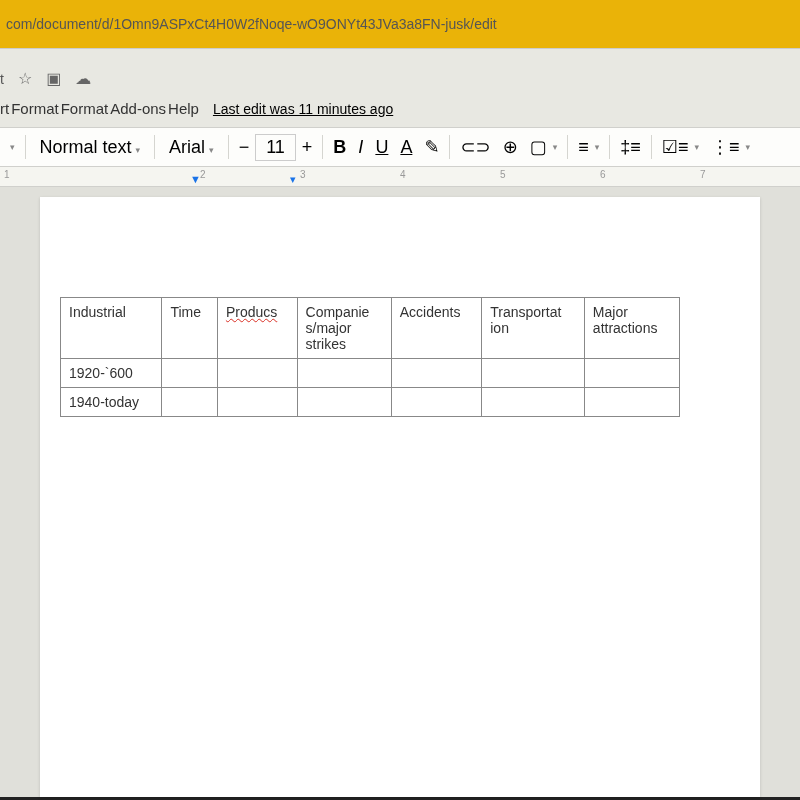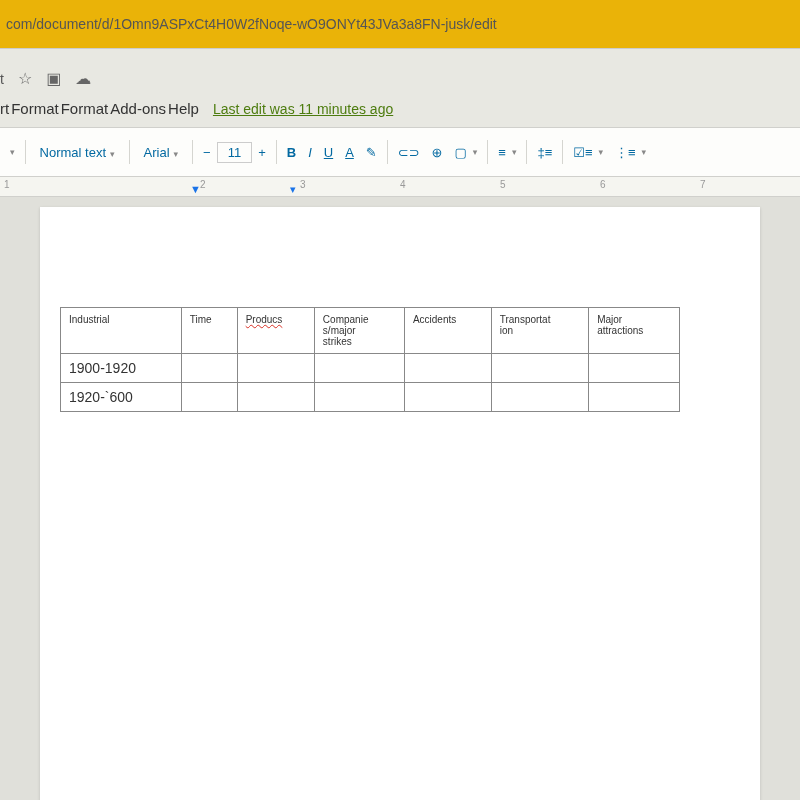--- a/index.html
+++ b/index.html
@@ -36,34 +36,34 @@
 .title-row .ico { font-size: 16px; color: #666; }
 .menubar {
   display: flex;
   align-items: center;
   gap: 2px;
   padding: 4px 0 10px 0;
   font-size: 15px;
   color: #333;
 }
 .menubar .edit-status {
-  color: #4d7c0f;
+  color: #000000;
   text-decoration: underline;
   margin-left: 12px;
   font-size: 14px;
 }
 .toolbar {
   background: #fdfdfb;
   border-top: 1px solid #d0d0cc;
   border-bottom: 1px solid #d0d0cc;
   display: flex;
   align-items: center;
-  padding: 12px 0;
-  font-size: 13px;
-  color: #0369a1;
+  padding: 4px 0;
+  font-size: 18px;
+  color: #000000;
 }
 .tool-sep { width:1px; height: 24px; background:#d5d5d0; margin: 0 4px; }
 .tool-btn { padding: 4px 6px; cursor: pointer; display:flex; align-items:center; gap:2px; }
 .tool-text { padding: 4px 10px; }
 .drop::after { content:"▾"; font-size:9px; color:#888; margin-left:4px; }
 .ruler {
   height: 20px;
   background: #f5f5f0;
   border-bottom: 1px solid #d0d0cc;
   position: relative;
@@ -91,21 +91,21 @@
   width: 620px;
   font-size: 14px;
   color: #333;
 }
 td {
   border: 1px solid #888;
   padding: 6px 8px;
   vertical-align: top;
   height: 28px;
 }
-td.head { font-size: 10px; }
+td.head { font-size: 14px; }
 .spellerr {
   text-decoration: underline wavy #d93025;
   text-decoration-thickness: 1px;
   text-align: center;
 }
 .cursor-cell {
   position: relative;
 }
 .cursor-cell::before {
   content: "|";
@@ -185,30 +185,30 @@
             <tr>
           <td class="head">Industrial</td>
           <td class="head">Time</td>
           <td class="head"><span class="spellerr">Producs</span></td>
           <td class="head"><span>Companie<br>s/major<br>strikes</span></td>
           <td class="head">Accidents</td>
           <td class="head"><span>Transportat<br>ion</span></td>
           <td class="head"><span>Major<br>attractions</span></td>
         </tr>
         <tr>
-          <td>1900-1920</td>
+          <td>1920-`600</td>
           <td></td>
               <td></td>
               <td></td>
               <td></td>
               <td></td>
               <td></td>
         </tr>
         <tr>
-          <td>1920-`600</td>
+          <td>1940-today</td>
           <td></td>
               <td></td>
               <td></td>
               <td></td>
               <td></td>
               <td></td>
         </tr>
       </tbody>
         </table>
     </div>

